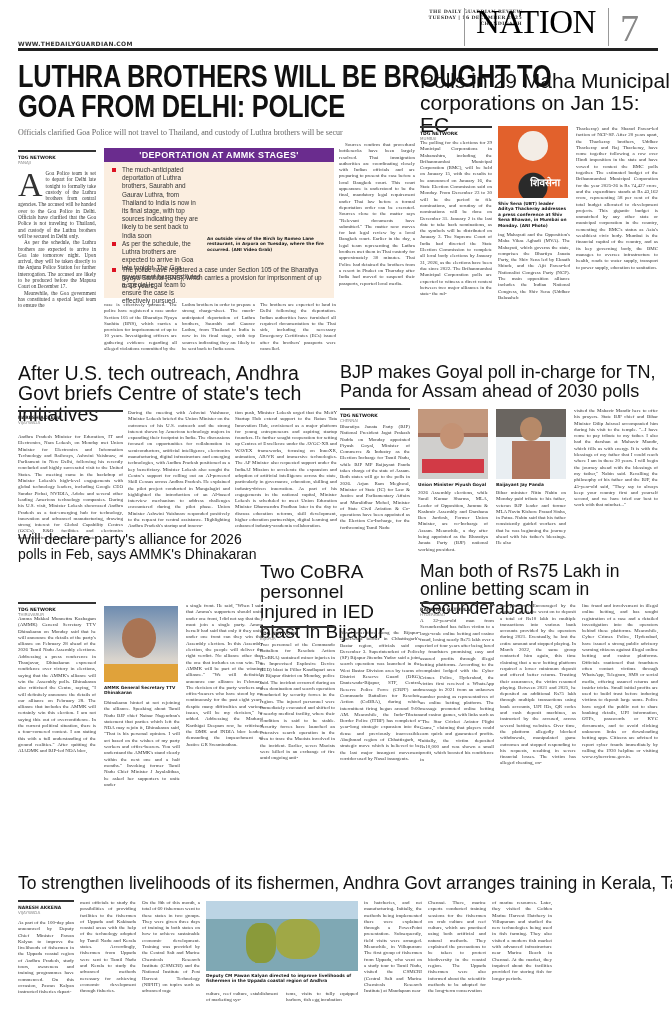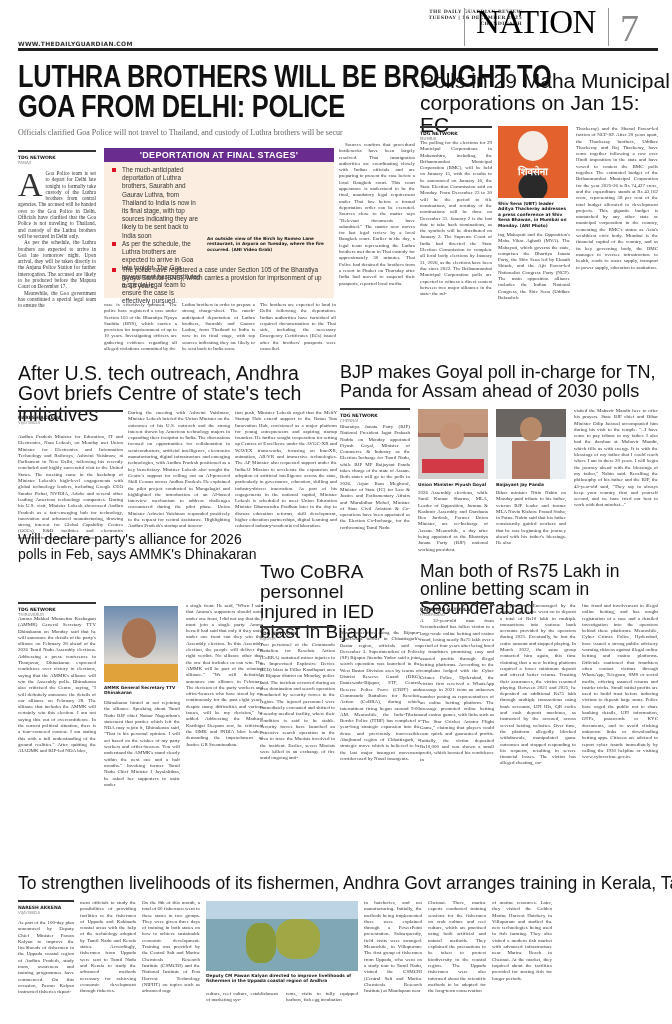--- a/index.html
+++ b/index.html
@@ -52,21 +52,21 @@
   <small>PANAJI</small>
 </div>
 <div class="abs col" style="left:18px;top:170px;width:78px;height:190px;font-size:5.2px">
   <span class="dropcap">A</span>
   <span>Goa Police team is set to depart for Delhi late tonight to formally take custody of the Luthra brothers from central agencies. The accused will be handed over to the Goa Police in Delhi. Officials have clarified that the Goa Police is not traveling to Thailand, and custody of the Luthra brothers will be secured in Delhi only.</span>
   <p>As per the schedule, the Luthra brothers are expected to arrive in Goa late tomorrow night. Upon arrival, they will be taken directly to the Anjuna Police Station for further interrogation. The accused are likely to be produced before the Mapusa Court on December 17.</p>
   <p>Meanwhile, the Goa government has constituted a special legal team to ensure the</p>
 </div>
 
 <div class="abs box" style="left:104px;top:148px;width:230px;height:150px">
-  <div class="box-title">'DEPORTATION AT FINAL STAGES'</div>
+  <div class="box-title">'DEPORTATION AT AMMK STAGES'</div>
   <ul style="width:105px">
     <li>The much-anticipated deportation of Luthra brothers, Saurabh and Gaurav Luthra, from Thailand to India is now in its final stage, with top sources indicating they are likely to be sent back to India soon</li>
     <li>As per the schedule, the Luthra brothers are expected to arrive in Goa late tonight. The Goa government has constituted a special legal team to ensure the case is effectively pursued.</li>
   </ul>
   <div class="abs cap" style="left:103px;top:88px;width:122px">An outside view of the Birch by Romeo Lane restaurant, in Arpora on Tuesday, where the fire occurred. (ANI Video Grab)</div>
   <div class="abs" style="left:0;top:118px;width:230px;font:400 6.4px/8.2px 'Liberation Sans',sans-serif;color:#333;padding:0 8px 0 18px;position:absolute">
     <span class="abs" style="left:8px;top:2px;width:4px;height:4px;background:#d12"></span>
     <span>The police have registered a case under Section 105 of the Bharatiya Nyaya Sanhita (BNS), which carries a provision for imprisonment of up to 10 years.</span>
   </div>
 </div>
@@ -80,21 +80,21 @@
 <div class="abs col" style="left:339px;top:142px;width:76px;height:216px;text-indent:6px">Sources confirm that procedural bottlenecks have been largely resolved. Thai immigration authorities are coordinating closely with Indian officials and are preparing to present the case before a local Bangkok court. This court appearance is understood to be the final, mandatory legal requirement under Thai law before a formal deportation order can be executed. Sources close to the matter says "Relevant documents have submitted." The matter now moves for last legal review by a local Bangkok court. Earlier in the day, a legal team representing the Luthra brothers met them in Thai custody for approximately 30 minutes. Thai Police had detained the brothers from a resort in Phuket on Thursday after India had moved to suspend their passports, reported local media.</div>
 
 <div class="abs h-serif" style="left:420px;top:70px;width:250px;font-size:21px">Polls in 29 Maha Municipal corporations on Jan 15: EC</div>
 <div class="abs byline" style="left:420px;top:126px;width:72px">
   <span>TDG NETWORK</span>
   <small>MUMBAI</small>
 </div>
 <div class="abs col" style="left:420px;top:140px;width:72px;height:218px">The polling for the elections for 29 Municipal Corporations in Maharashtra, including the Brihanmumbai Municipal Corporation (BMC), will be held on January 15, with the results to be announced on January 16, the State Election Commission said on Monday. From December 23 to 30 will be the period to file nominations, and scrutiny of the nominations will be done on December 31. January 2 is the last date to take back nominations, as the symbols will be distributed on January 3. The Supreme Court of India had directed the State Election Commission to complete all local body elections by January 31, 2026, as the elections have been due since 2022. The Brihanmumbai Municipal Corporation polls are expected to witness a direct contest between two major alliances in the state- the rul-</div>
 <div class="abs photo" style="left:498px;top:126px;width:70px;height:72px;background:radial-gradient(circle at 50% 85%,#2a2a2a 0 14px,transparent 15px),#e2612c">
   <div class="abs" style="left:20px;top:5px;width:30px;height:30px;border-radius:50%;background:#f3ede6"></div>
-  <div class="abs" style="left:8px;top:38px;width:54px;text-align:center;font:700 10px 'DejaVu Sans',sans-serif;color:#fff">शिवसेना</div>
+  <div class="abs" style="left:8px;top:49px;width:54px;text-align:right;font:700 10px 'DejaVu Sans',sans-serif;color:#fff">शिवसेना</div>
 </div>
 <div class="abs cap" style="left:498px;top:201px;width:72px">Shiv Sena (UBT) leader Aditya Thackeray addresses a press conference at Shiv Sena Bhawan, in Mumbai on Monday. (ANI Photo)</div>
 <div class="abs col" style="left:498px;top:232px;width:72px;height:126px">ing Mahayuti and the Opposition's Maha Vikas Aghadi (MVA). The Mahayuti, which governs the state, comprises the Bhartiya Janata Party, the Shiv Sena led by Eknath Shinde, and the Ajit Pawar-led Nationalist Congress Party (NCP). The main opposition alliance includes the Indian National Congress, the Shiv Sena (Uddhav Balasaheb</div>
 <div class="abs col" style="left:576px;top:126px;width:82px;height:232px">Thackeray) and the Sharad Pawar-led faction of NCP-SP. After 20 years apart, the Thackeray brothers, Uddhav Thackeray and Raj Thackeray, have come together following a row over Hindi imposition in the state and have vowed to contest the BMC polls together. The estimated budget of the Brihanmumbai Municipal Corporation for the year 2025-26 is Rs 74,427 crore, and the expenditure stands at Rs 43,162 crore, representing 58 per cent of the total budget allocated to development projects. This gigantic budget is unmatched by any other state or municipal corporation in the country, cementing the BMC's status as Asia's wealthiest civic body. Mumbai is the financial capital of the country, and as its key governing body, the BMC manages to oversee infrastructure to health, roads to water supply, transport to power supply, education to sanitation.</div>
 
 <div class="abs h-serif" style="left:18px;top:363px;width:320px;font-size:19.5px">After U.S. tech outreach, Andhra Govt briefs Centre of state's tech initiatives</div>
 <div class="abs byline" style="left:18px;top:410px;width:105px">
   <span>NARESH AKKENA</span>
   <small>VIJAYWADA</small>
 </div>

